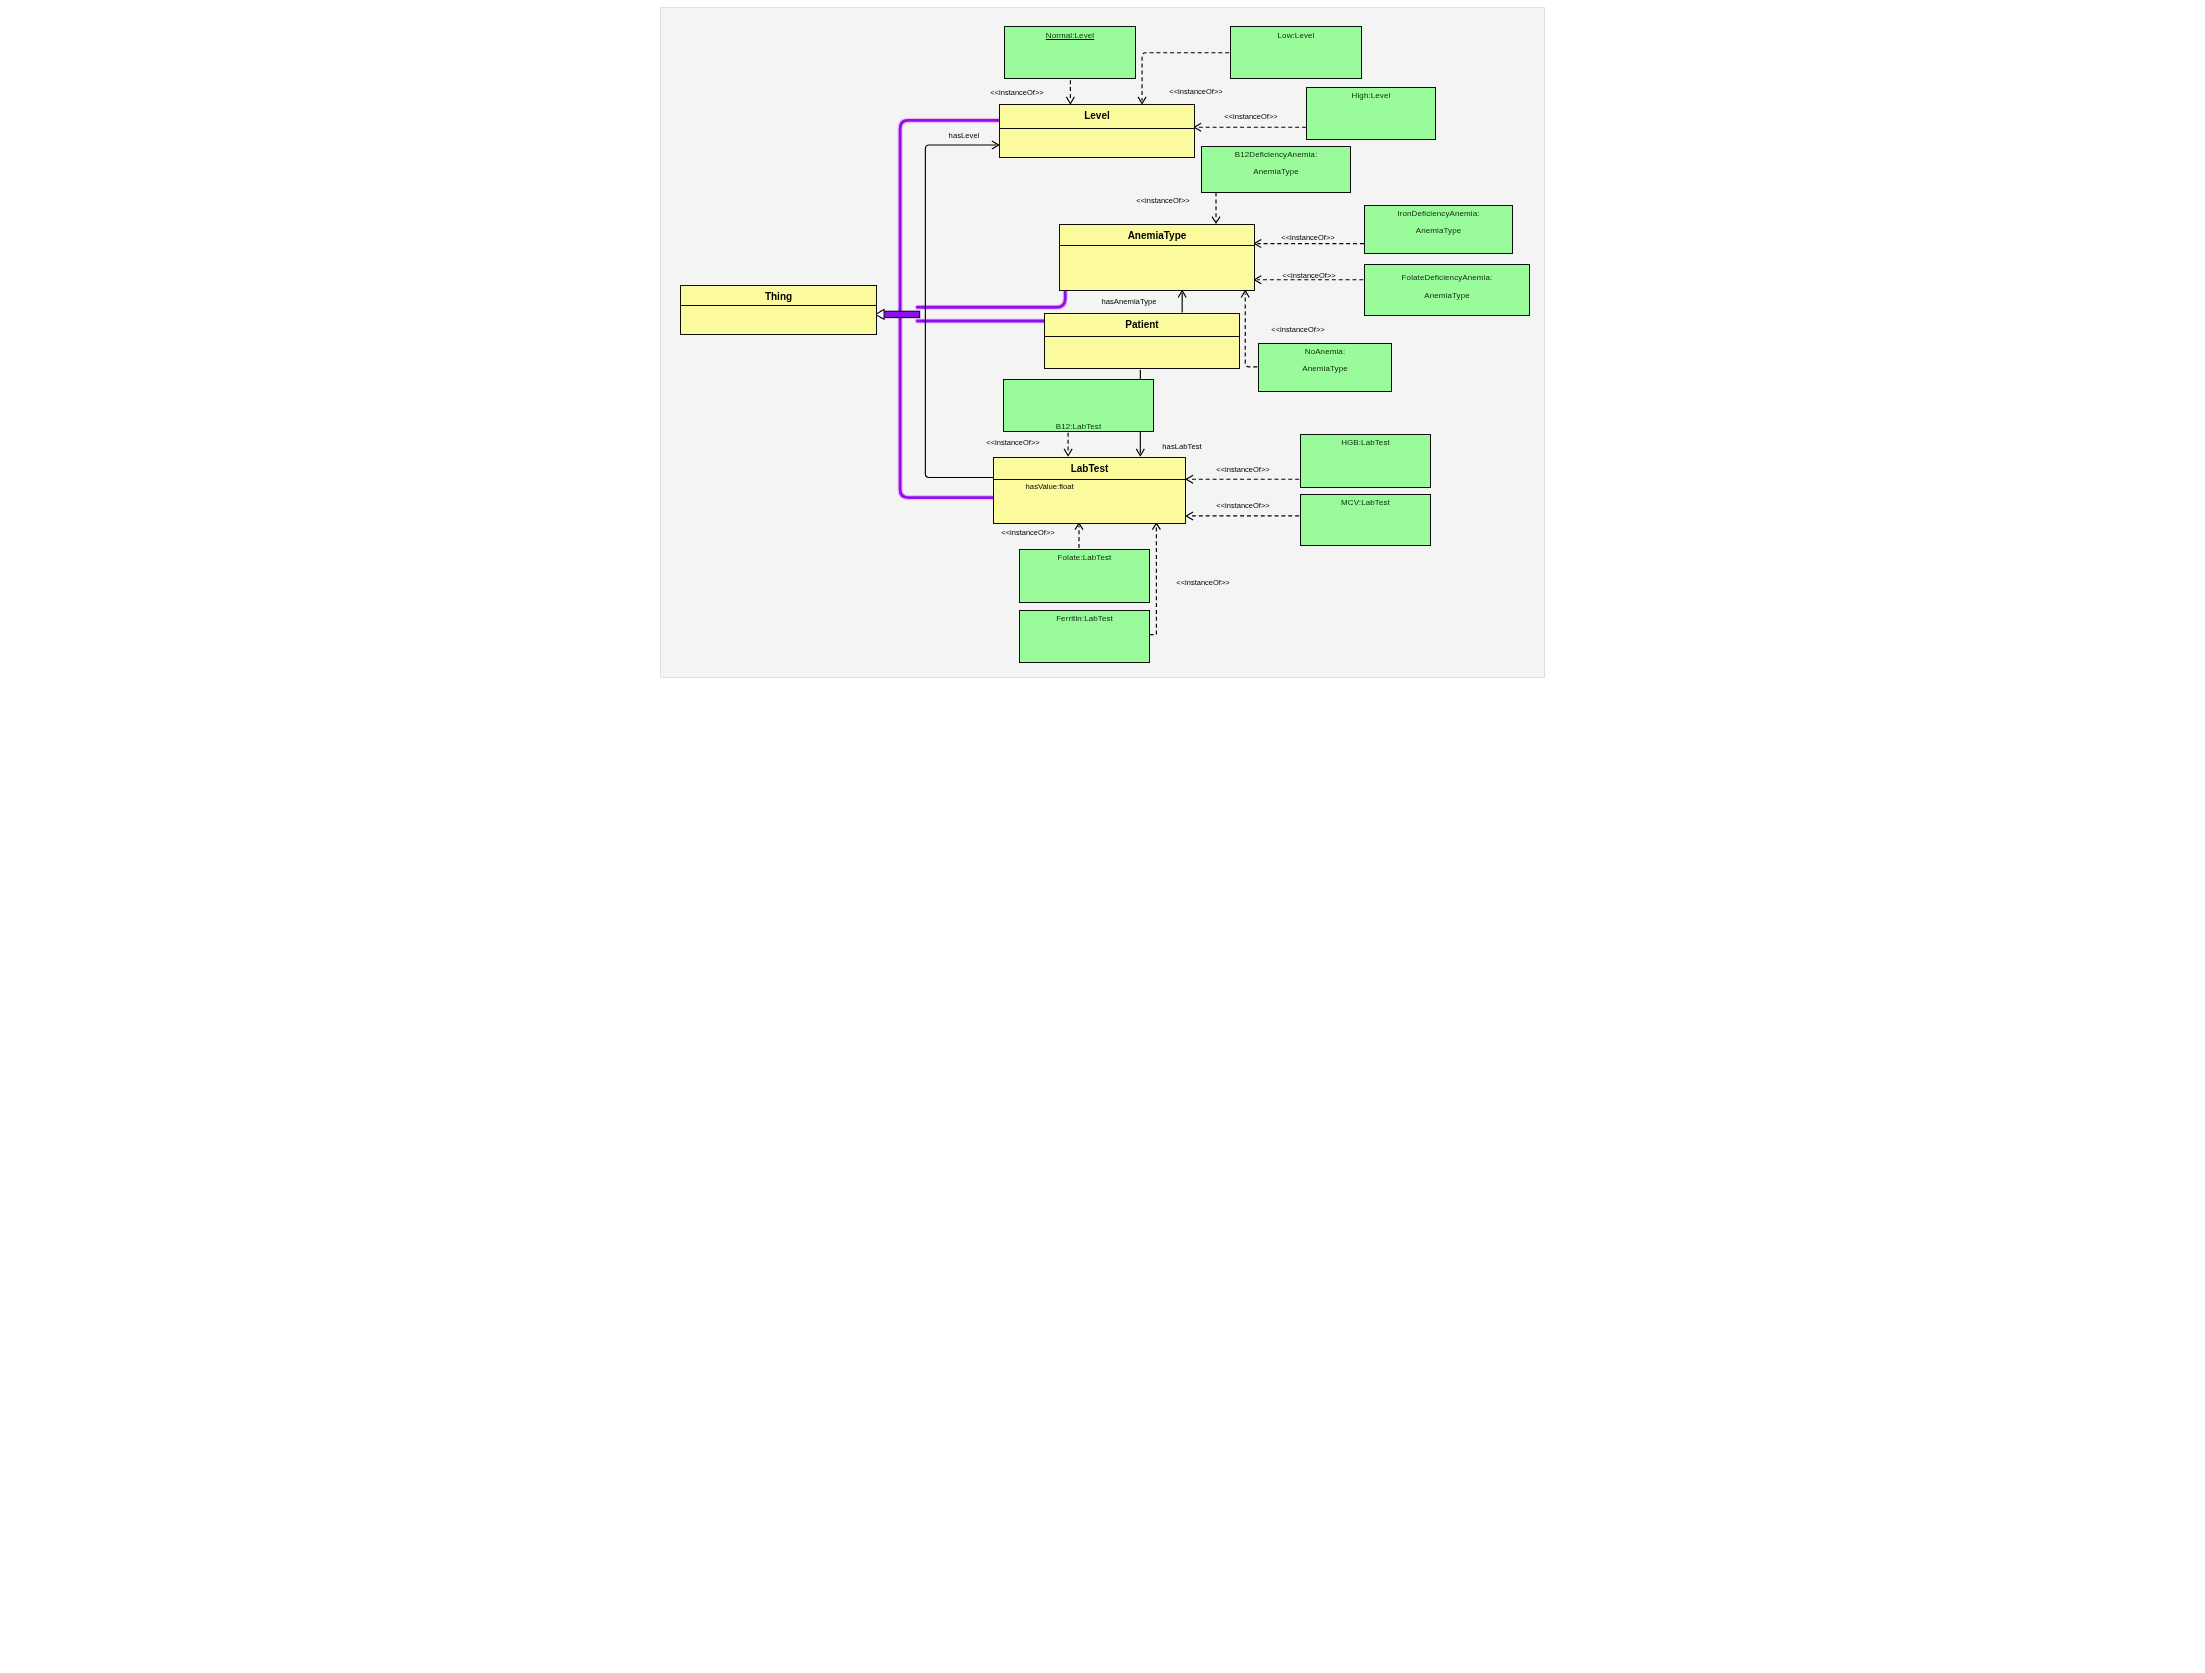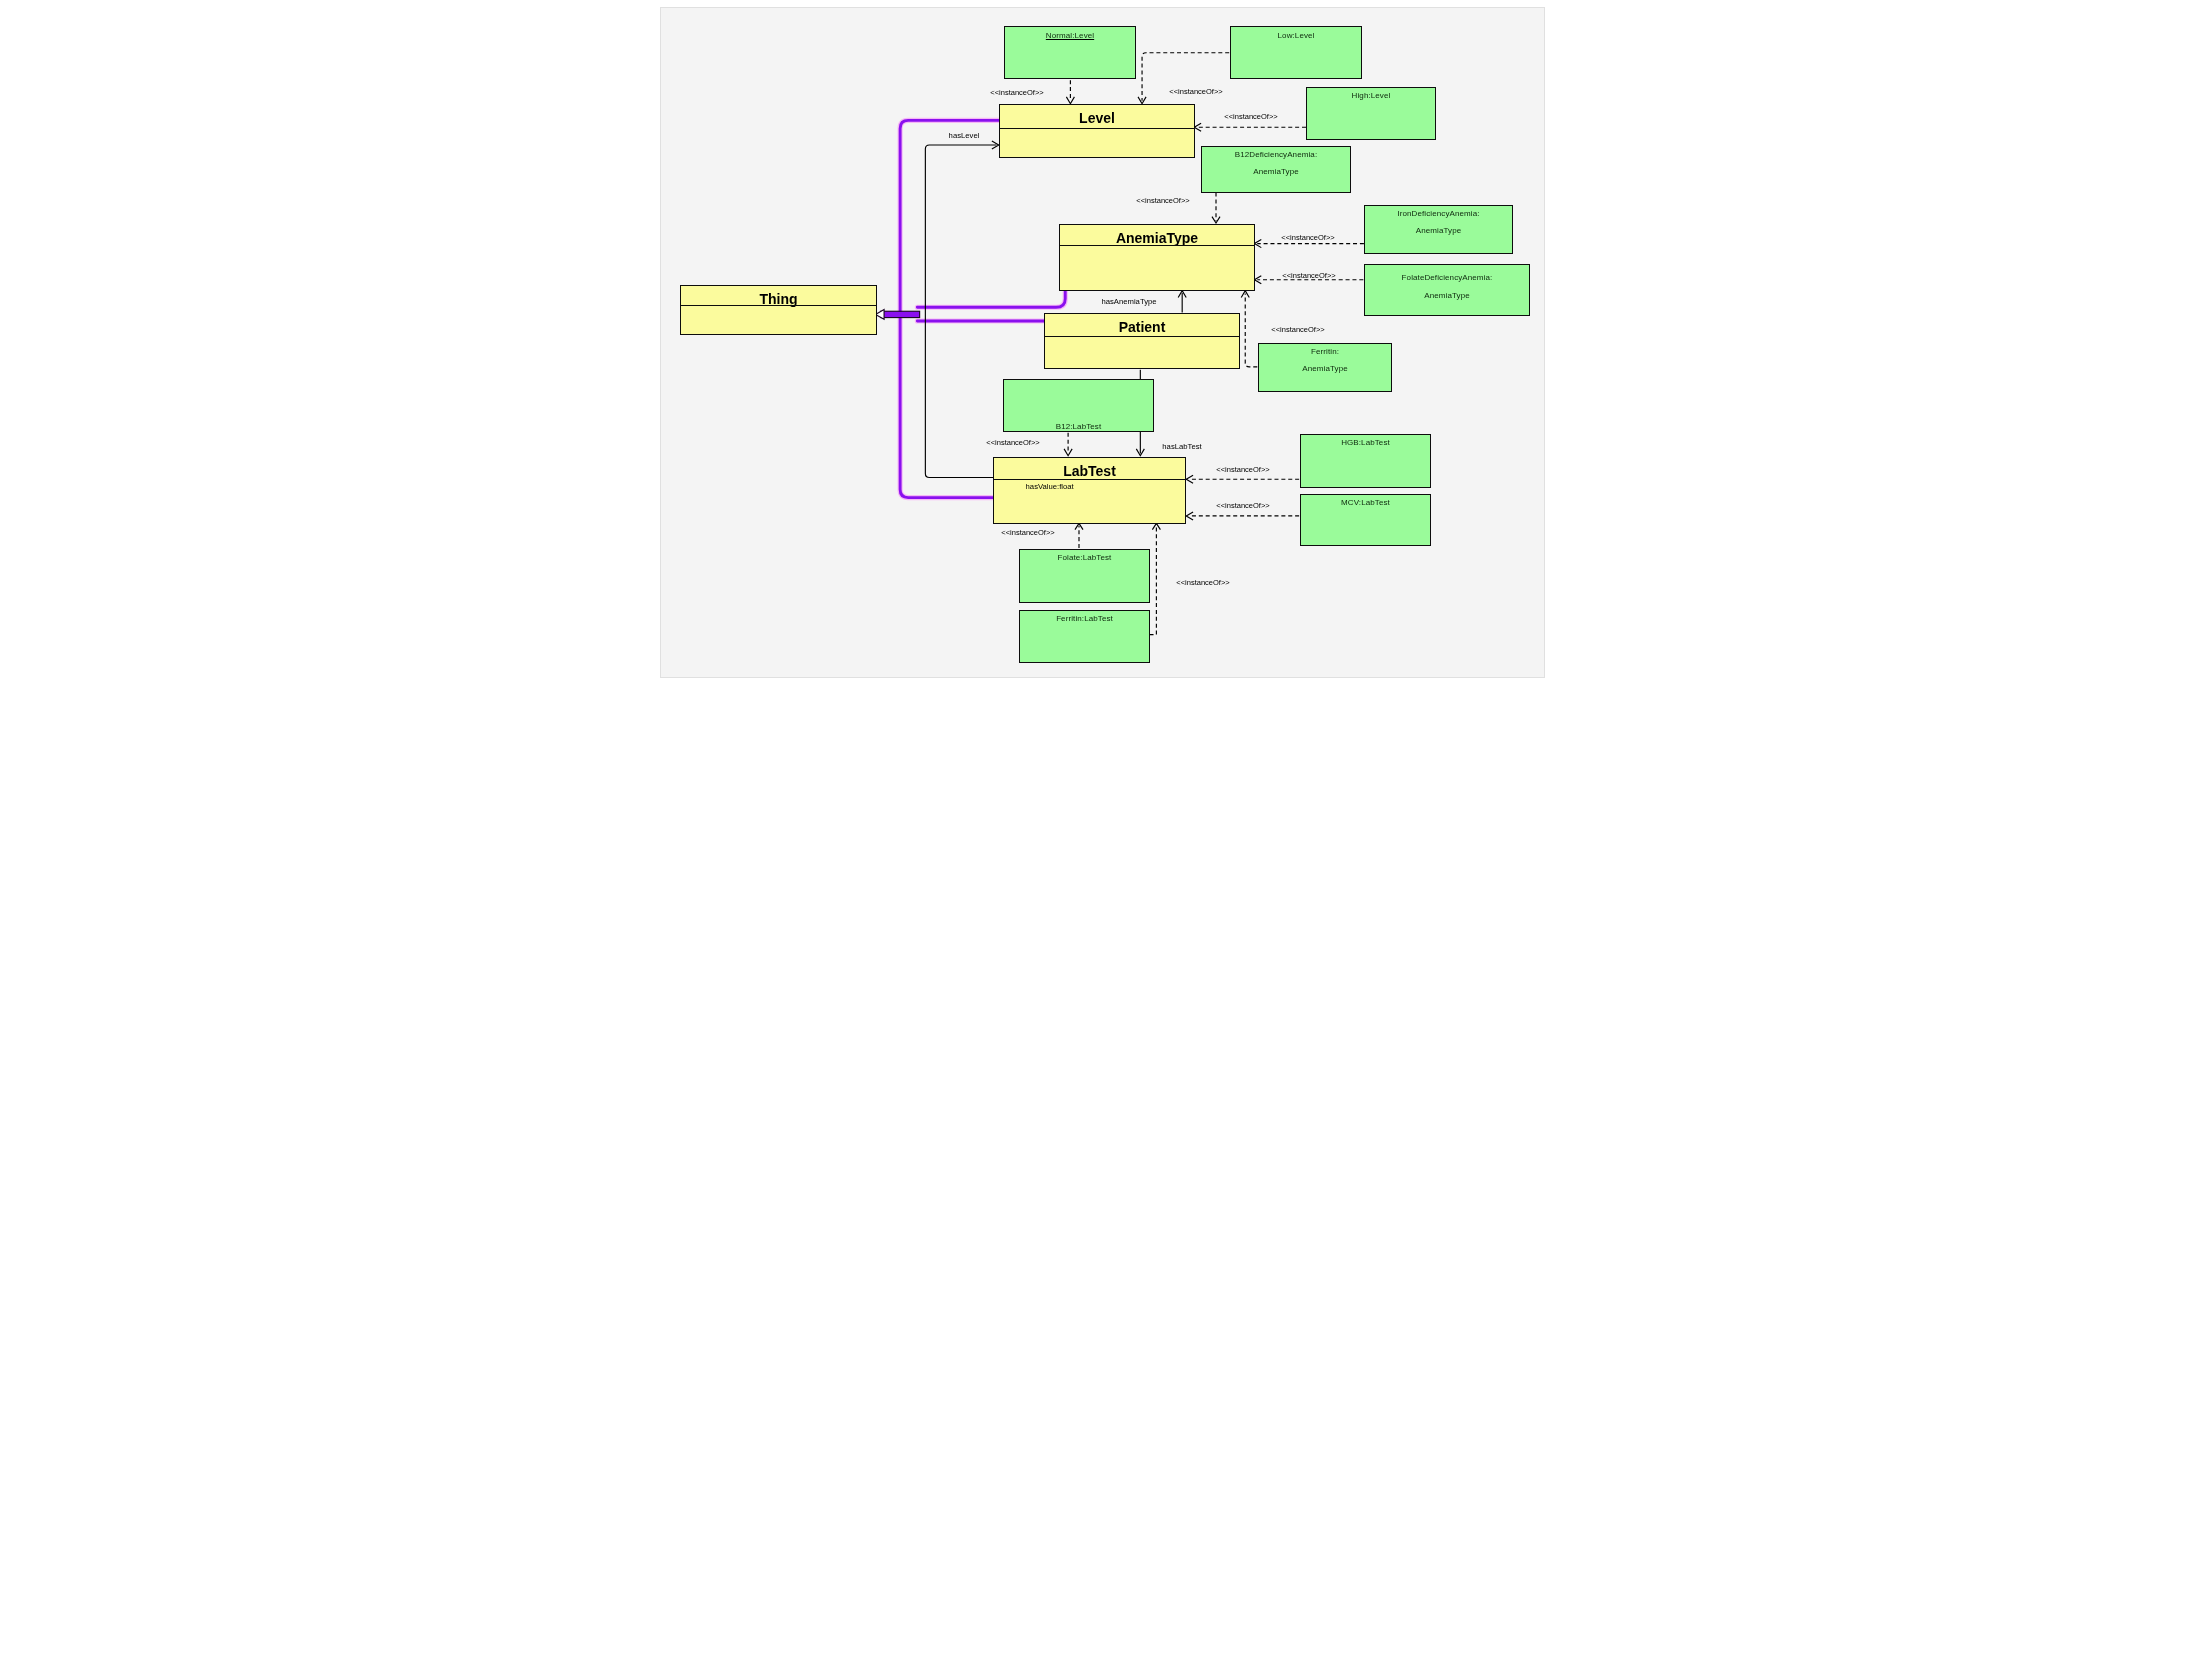--- a/index.html
+++ b/index.html
@@ -2,21 +2,21 @@
 <html style="font-size:9.2px"><head>
 <meta charset="utf-8">
 <style>
   html,body{margin:0;padding:0;background:#ffffff;font-family:"Liberation Sans",sans-serif;}
   .stage{position:relative;width:883px;height:669px;background:#f4f4f4;margin:8px auto;outline:0.6px solid #e0e0e0;overflow:hidden;}
   svg.wires{position:absolute;left:0;top:0;width:883px;height:669px;}
   .box{position:absolute;border:1.1px solid #0d0d0d;box-sizing:border-box;}
   .cls{background:#fbfb9d;}
   .inst{background:#9afb9a;display:flex;flex-direction:column;align-items:center;padding-top:3.4px;gap:9.8px;}
   .inst .iline{font-size:8px;color:#0d290d;letter-spacing:0.1px;white-space:nowrap;}
-  .cls .ctitle{position:absolute;left:0;right:0;text-align:center;font-weight:bold;font-size:14px;color:#000;top:4.6px;}
+  .cls .ctitle{position:absolute;left:0;right:0;text-align:center;font-weight:bold;font-size:10px;color:#000;top:4.6px;}
   .cls .sep{position:absolute;left:-0.6px;right:-0.6px;height:0;border-top:1.1px solid #0d0d0d;}
   .cls .attr{position:absolute;left:4.6px;font-size:7.7px;color:#000;white-space:nowrap;}
   .lbl{position:absolute;transform:translateX(-50%);font-size:7.5px;color:#000;white-space:nowrap;}
   .plbl{position:absolute;transform:translateX(-50%);font-size:7.7px;color:#000;white-space:nowrap;}
 </style>
 </head>
 <body>
 
 <div class="stage">
 
@@ -141,21 +141,21 @@
   </div>
   <div class="box inst" style="left:703px;top:197px;width:149px;height:49px;gap:8px;padding-top:2.9px;">
     <div class="iline">IronDeficiencyAnemia:</div>
     <div class="iline">AnemiaType</div>
   </div>
   <div class="box inst" style="left:703px;top:256px;width:166px;height:52px;gap:8.6px;padding-top:8px;">
     <div class="iline">FolateDeficiencyAnemia:</div>
     <div class="iline">AnemiaType</div>
   </div>
   <div class="box inst" style="left:597px;top:335px;width:134px;height:49px;gap:8px;padding-top:3.4px;">
-    <div class="iline">Ferritin:</div>
+    <div class="iline">NoAnemia:</div>
     <div class="iline">AnemiaType</div>
   </div>
   <div class="box inst" style="left:342px;top:371px;width:151px;height:53px;justify-content:flex-end;">
     <div class="iline">B12:LabTest</div>
   </div>
   <div class="box inst" style="left:639px;top:426px;width:131px;height:54px;">
     <div class="iline">HGB:LabTest</div>
   </div>
   <div class="box inst" style="left:639px;top:486px;width:131px;height:52px;">
     <div class="iline">MCV:LabTest</div>

